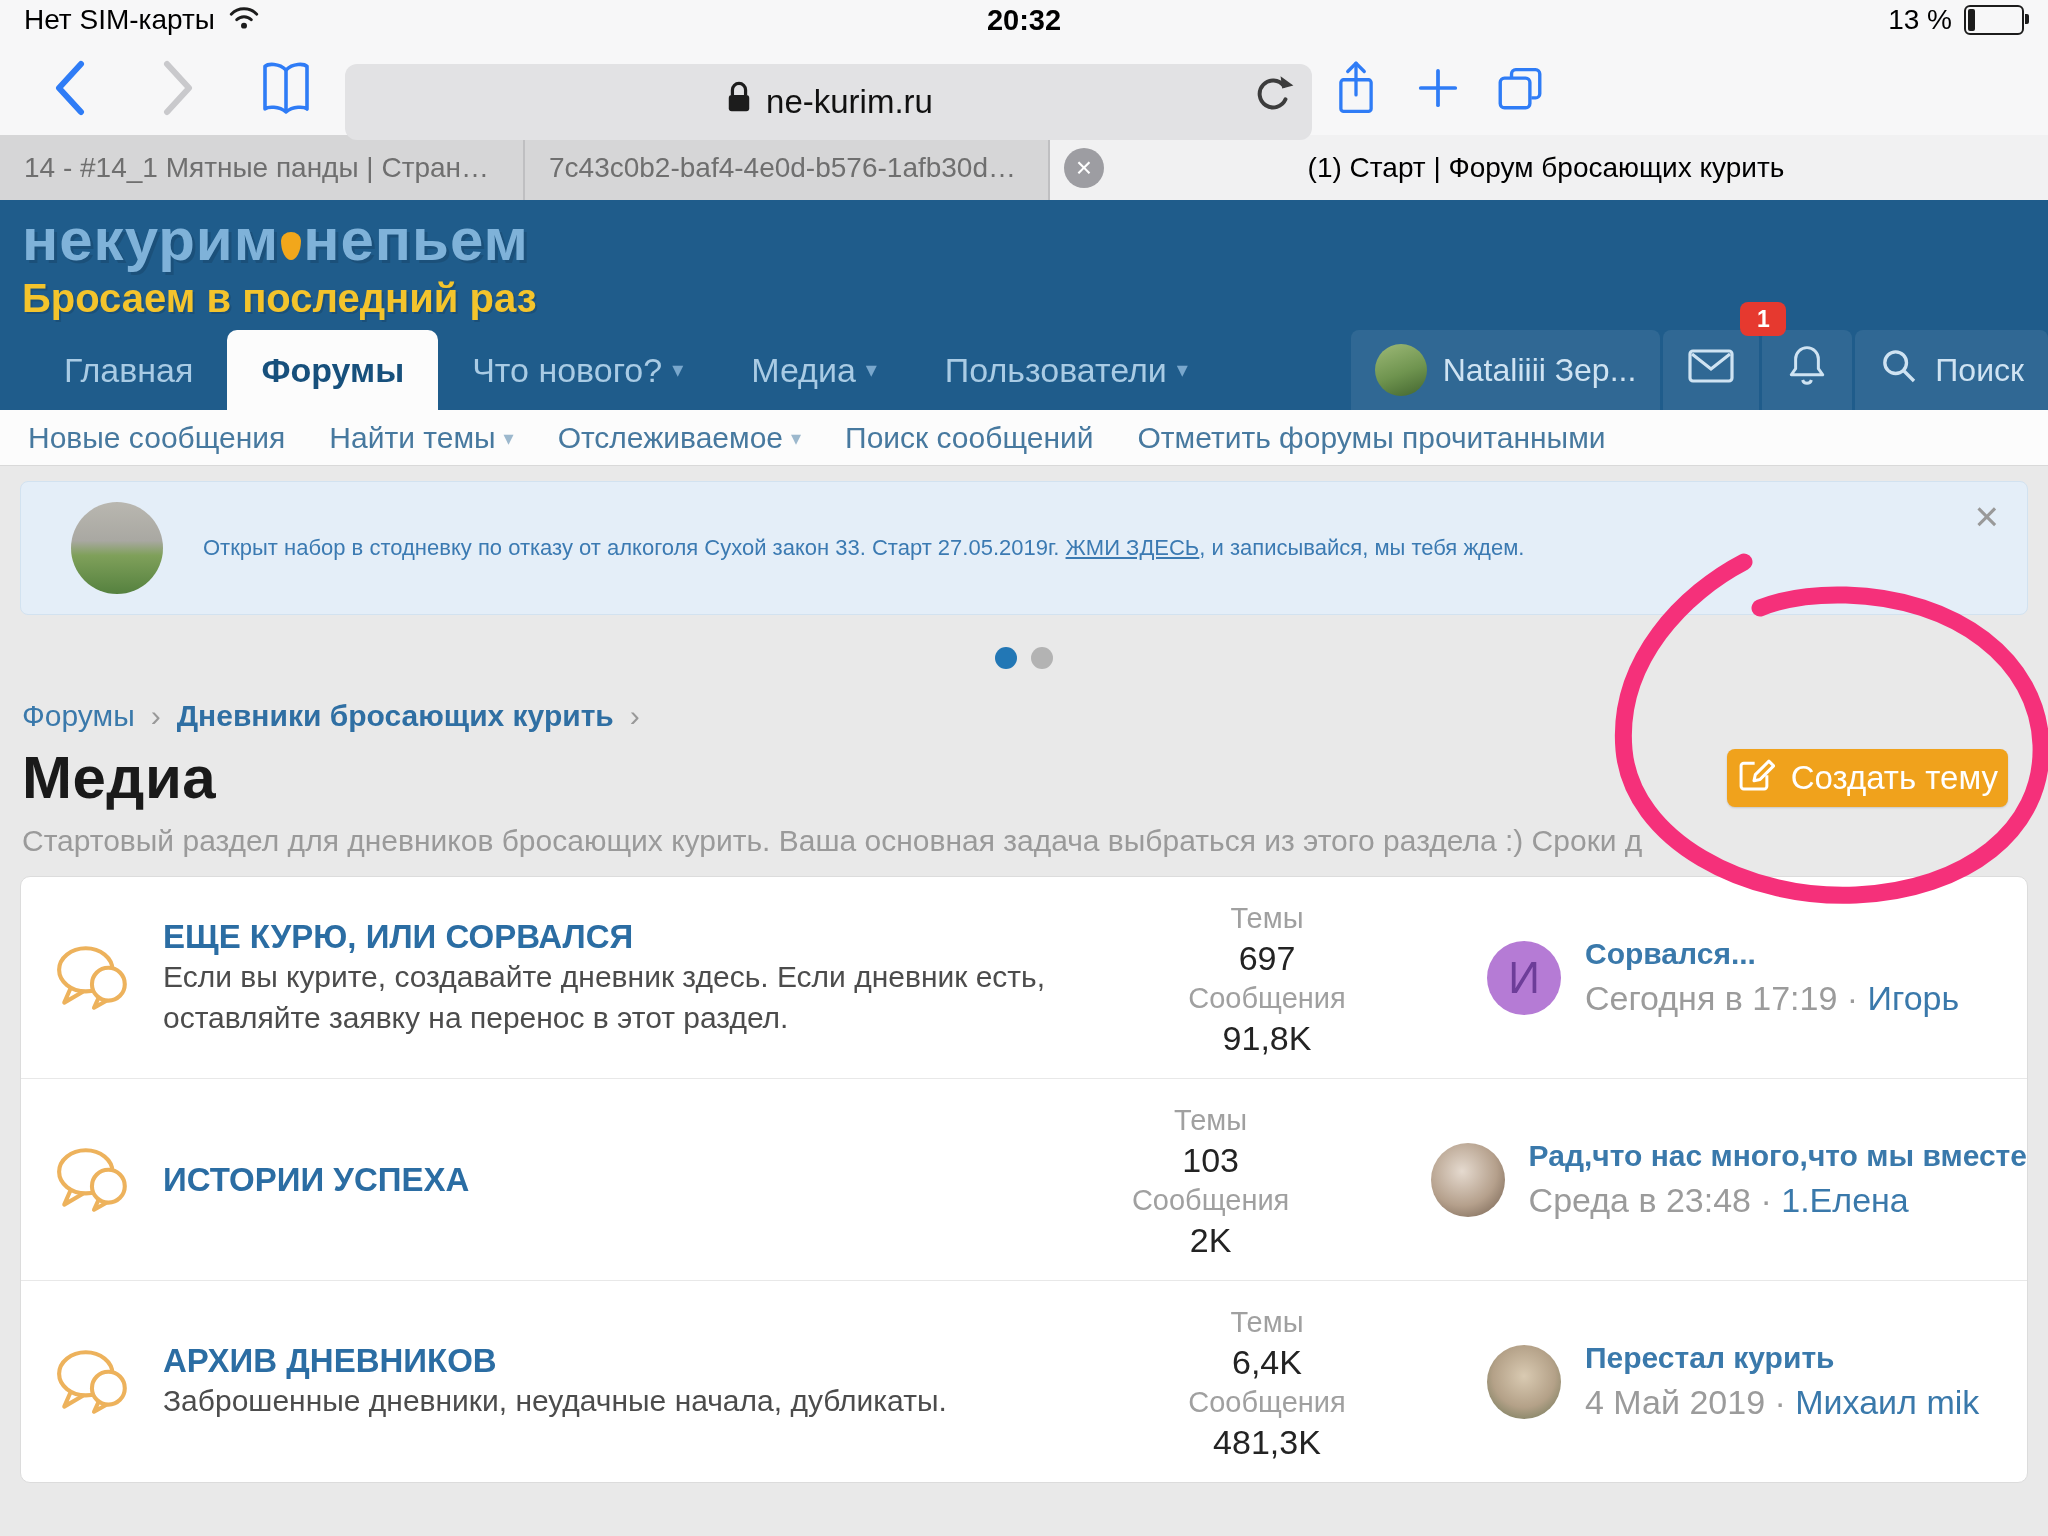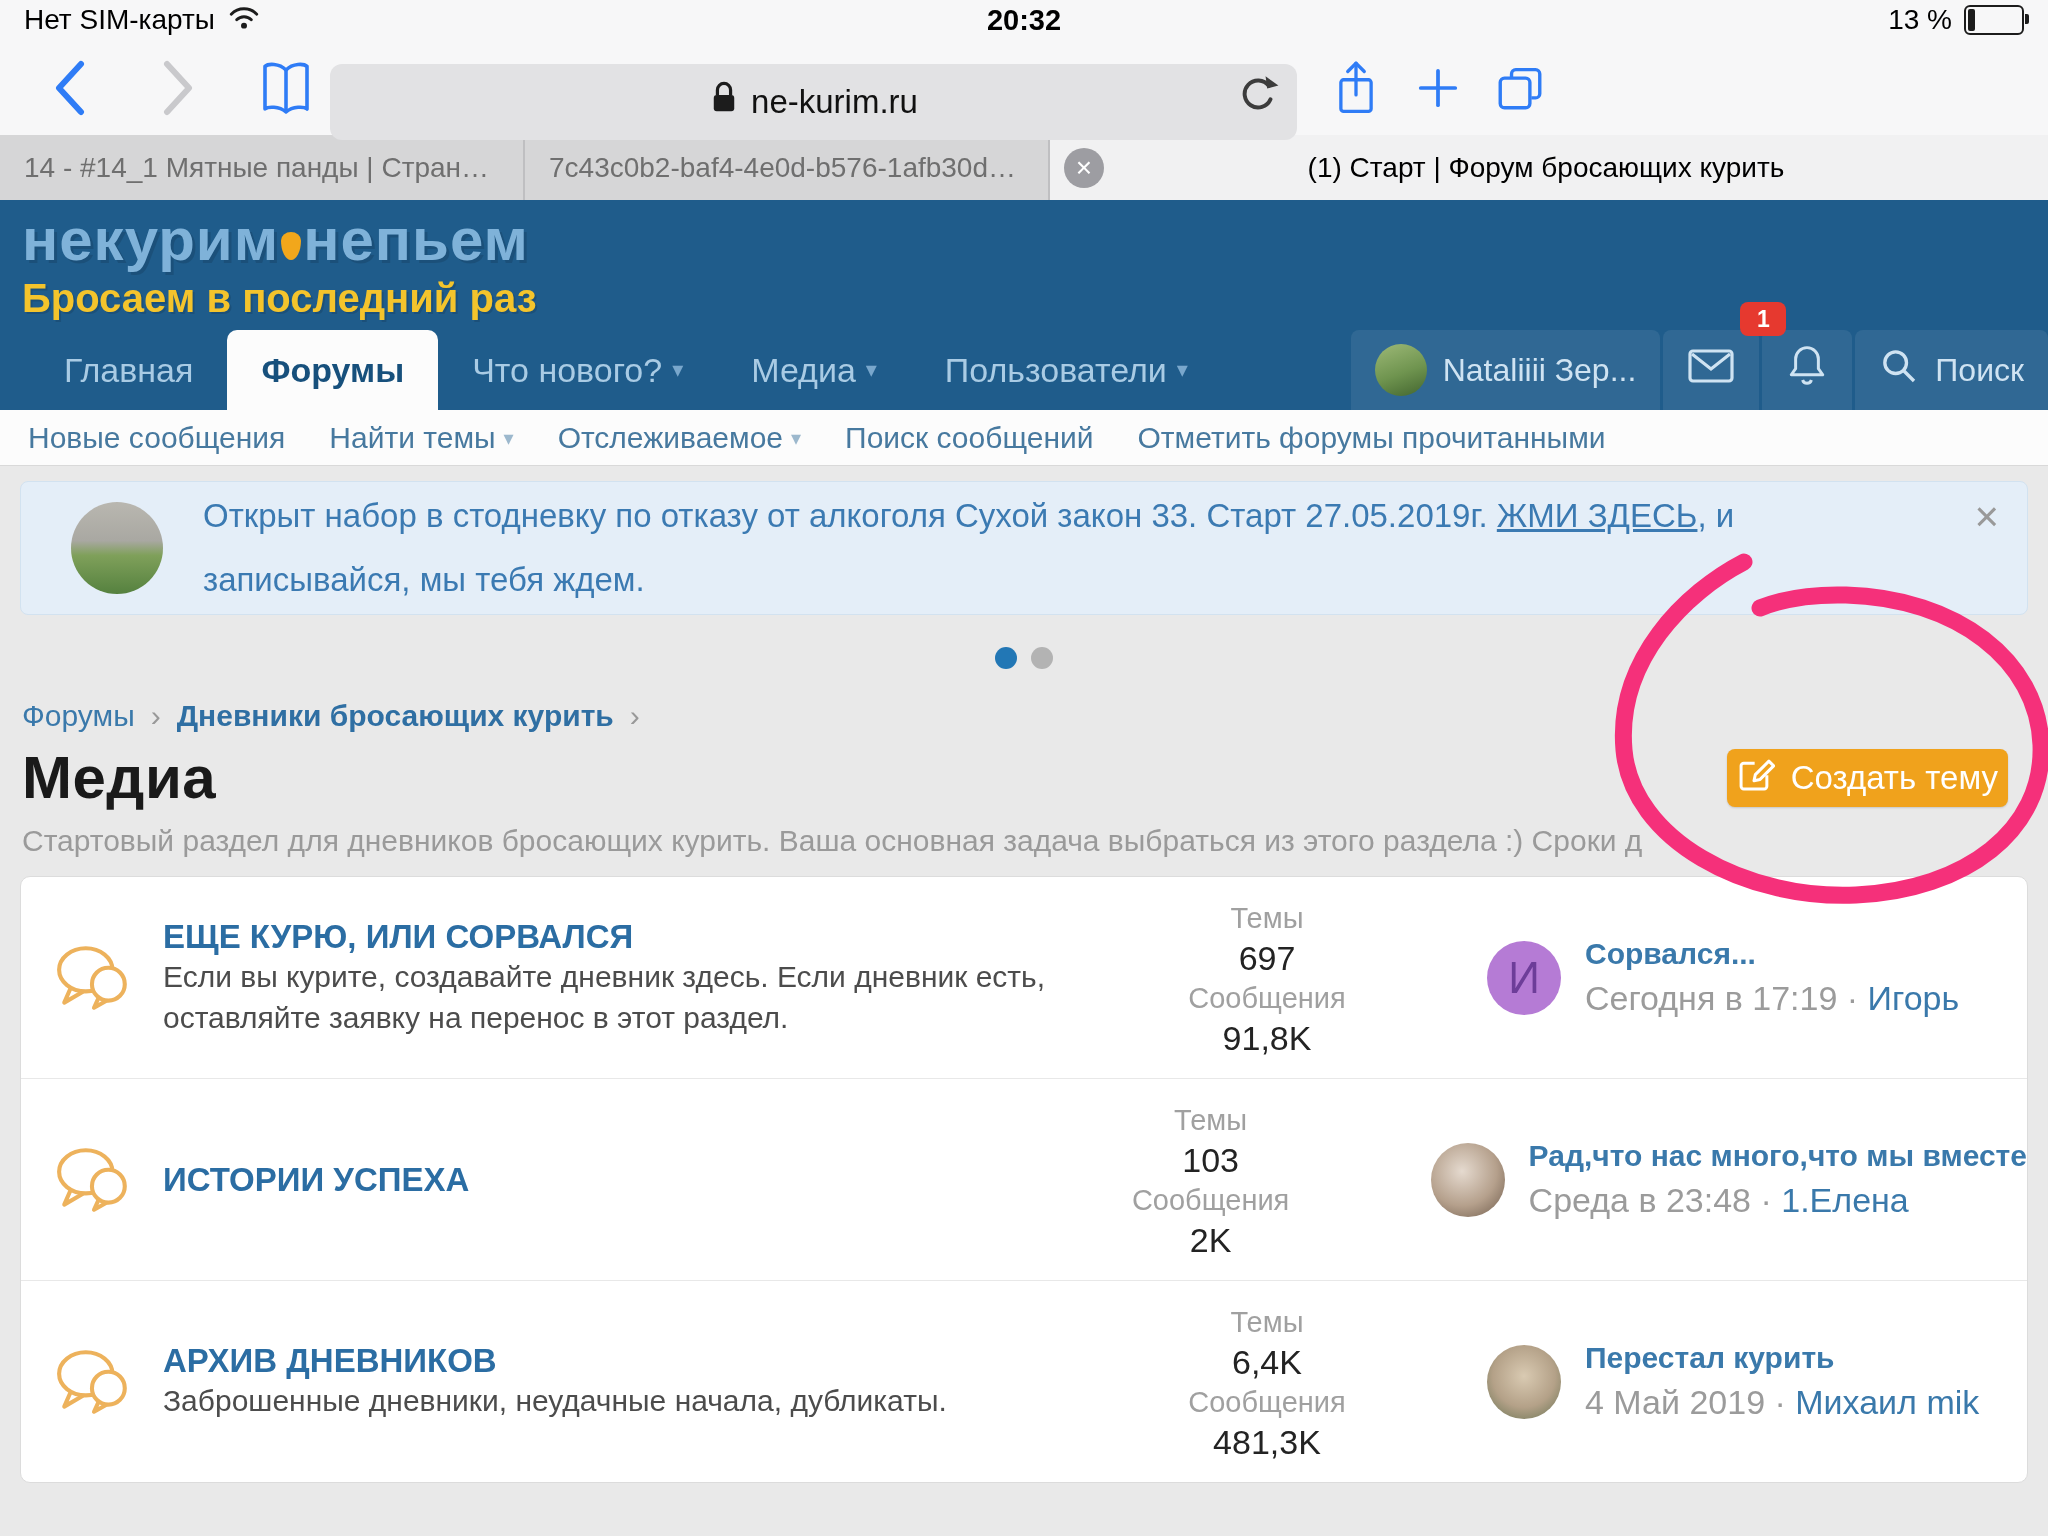--- a/index.html
+++ b/index.html
@@ -12,21 +12,21 @@
   .statusbar .left,.statusbar .right{display:flex;align-items:center;gap:12px;width:420px;}
   .statusbar .right{justify-content:flex-end;}
   .statusbar .time{font-weight:700;font-size:29px;}
   .batt{position:relative;width:56px;height:26px;border:2px solid #1c1c1c;border-radius:6px;}
   .batt:after{content:"";position:absolute;right:-7px;top:7px;width:4px;height:10px;background:#1c1c1c;border-radius:0 2px 2px 0;}
   .batt .fill{position:absolute;left:2px;top:2px;bottom:2px;width:13%;background:#1c1c1c;border-radius:2px;}
 
   
   .toolbar{position:relative;height:95px;background:#f7f7f8;}
   .tb-icon{position:absolute;top:18px;width:56px;height:60px;display:flex;align-items:center;justify-content:center;}
-  .urlbar{position:absolute;left:330px;top:24px;width:967px;height:76px;background:#e2e2e4;border-radius:12px;
+  .urlbar{position:absolute;left:345px;top:24px;width:967px;height:76px;background:#e2e2e4;border-radius:12px;
     display:flex;align-items:center;justify-content:center;font-size:33px;color:#111;gap:12px;}
   .urlbar .reload{position:absolute;right:16px;top:8px;}
 
   
   .tabstrip{height:65px;background:#d6d6d7;display:flex;}
   .btab{width:523px;display:flex;align-items:center;justify-content:center;font-size:28px;color:#6f6f6f;
     border-right:2px solid #bfbfc1;overflow:hidden;white-space:nowrap;}
   .btab .t{overflow:hidden;text-overflow:ellipsis;white-space:nowrap;padding:0 24px;}
   .btab.active{flex:1;background:#f1f1f2;color:#000;border-right:none;justify-content:flex-start;padding-left:14px;}
   .btab.active .t{flex:1;text-align:center;margin-right:60px;}
@@ -57,21 +57,21 @@
     font-size:30px;border-bottom:1px solid #d9d9d9;}
   .subnav a{color:#47799f;display:flex;align-items:center;gap:8px;white-space:nowrap;}
   .subnav .caret{font-size:20px;color:#9cb8cd;}
 
   
   .content{position:relative;}
   .banner{margin:15px 20px 0;height:132px;background:#e4eef8;border:1px solid #d2e2f0;border-radius:8px;position:relative;
     display:flex;align-items:center;}
   .banner .ph{width:92px;height:92px;border-radius:50%;margin-left:50px;flex:0 0 auto;
     background:linear-gradient(180deg,#b9b7b0 0%,#a9a8a2 42%,#7fa05a 58%,#55813f 100%);}
-  .banner .txt{margin-left:40px;max-width:1740px;font-size:33px;line-height:64px;color:#3b7ab2;}
+  .banner .txt{margin-left:40px;max-width:1740px;font-size:22px;line-height:46px;color:#3b7ab2;}
   .banner .lnk{text-decoration:underline;}
   .banner .close{position:absolute;right:28px;top:14px;font-size:42px;color:#999;line-height:1;}
 
   .dots{margin-top:32px;display:flex;justify-content:center;gap:14px;}
   .dot-c{width:22px;height:22px;border-radius:50%;background:#b3b3b3;}
   .dot-c.on{background:#2277b5;}
 
   .crumbs{margin:30px 0 0 22px;font-size:30px;color:#999;display:flex;gap:16px;align-items:center;}
   .crumbs a{color:#3a79ab;}
   .crumbs a.b{font-weight:700;color:#2f6fa3;}

